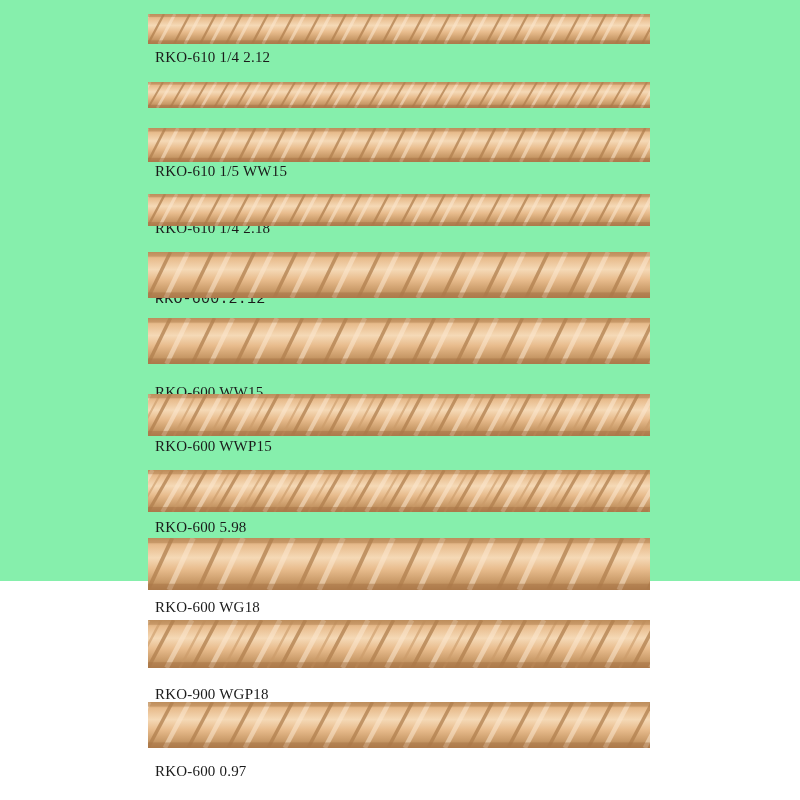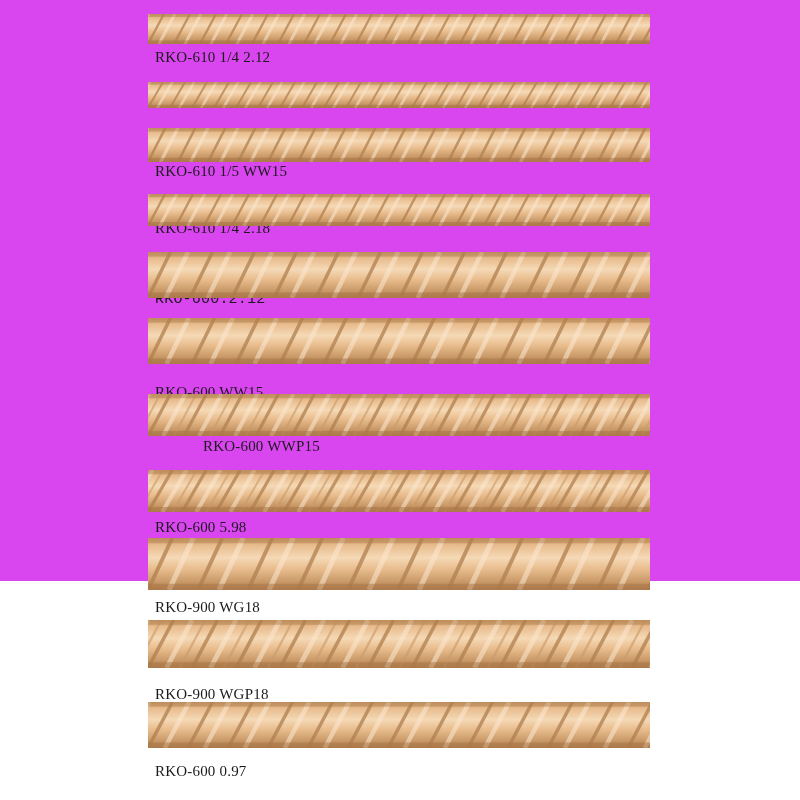--- a/index.html
+++ b/index.html
@@ -10,21 +10,21 @@
   body {
     width: 800px;
     height: 800px;
     font-family: "Liberation Serif", serif;
     overflow: hidden;
   }
   .catalog {
     position: relative;
     width: 800px;
     height: 581px;
-    background: #d946ef;
+    background: #86efac;
   }
   .rope-wrap {
     position: absolute;
     overflow: hidden;
   }
   .rope {
     position: absolute;
     left: 0;
     top: 0;
     width: 100%;
@@ -404,21 +404,21 @@
           <path d="M 484 46 L 506.4356990740296 0" stroke="#b07f4e" stroke-width="3.4499999999999997" fill="none" opacity="0.75"></path>
           <path d="M 502.48 46 L 524.9156990740296 0" stroke="#fbe8cf" stroke-width="4.6000000000000005" fill="none" opacity="0.55"></path>
           <path d="M 528 46 L 550.4356990740296 0" stroke="#b07f4e" stroke-width="3.4499999999999997" fill="none" opacity="0.75"></path>
           <path d="M 546.48 46 L 568.9156990740296 0" stroke="#fbe8cf" stroke-width="4.6000000000000005" fill="none" opacity="0.55"></path>
           <path d="M 572 46 L 594.4356990740296 0" stroke="#b07f4e" stroke-width="3.4499999999999997" fill="none" opacity="0.75"></path>
           <path d="M 590.48 46 L 612.9156990740296 0" stroke="#fbe8cf" stroke-width="4.6000000000000005" fill="none" opacity="0.55"></path>
           <rect x="0" y="0" width="502" height="4.6000000000000005" fill="#b07f4e" opacity="0.45"></rect>
           <rect x="0" y="40.480000000000004" width="502" height="5.52" fill="#a87346" opacity="0.5"></rect>
         </svg>
       </div>
-      <div class="caption" style="left: 155px; top: 438px; color: rgb(26, 26, 26); margin-left: 48px;">RKO-600 WWP15</div>
+      <div class="caption" style="left: 155px; top: 438px; color: rgb(26, 26, 26);">RKO-600 WWP15</div>
       <div class="rope-wrap" style="left: 148px; top: 394px; width: 502px; height: 42px;">
         <svg class="rope" viewBox="0 0 502 42" preserveAspectRatio="none">
           <defs>
             <linearGradient id="g6" x1="0" y1="0" x2="0" y2="1">
               <stop offset="0%" stop-color="#c99a68"></stop>
               <stop offset="14%" stop-color="#e8bc8d"></stop>
               <stop offset="38%" stop-color="#f5d9b6"></stop>
               <stop offset="60%" stop-color="#e8bc8d"></stop>
               <stop offset="84%" stop-color="#c99a68"></stop>
               <stop offset="100%" stop-color="#b07f4e"></stop>
@@ -557,21 +557,21 @@
           <path d="M 544 42 L 568.2487113059643 0" stroke="#b07f4e" stroke-width="3.15" fill="none" opacity="0.75"></path>
           <path d="M 558.28 42 L 582.5287113059643 0" stroke="#fbe8cf" stroke-width="4.2" fill="none" opacity="0.55"></path>
           <path d="M 568.48 42 L 592.7287113059643 0" stroke="#c99a68" stroke-width="2.1" fill="none" opacity="0.6"></path>
           <path d="M 578 42 L 602.2487113059643 0" stroke="#b07f4e" stroke-width="3.15" fill="none" opacity="0.75"></path>
           <path d="M 592.28 42 L 616.5287113059643 0" stroke="#fbe8cf" stroke-width="4.2" fill="none" opacity="0.55"></path>
           <path d="M 602.48 42 L 626.7287113059643 0" stroke="#c99a68" stroke-width="2.1" fill="none" opacity="0.6"></path>
           <rect x="0" y="0" width="502" height="4.2" fill="#b07f4e" opacity="0.45"></rect>
           <rect x="0" y="36.96" width="502" height="5.04" fill="#a87346" opacity="0.5"></rect>
         </svg>
       </div>
-      <div class="caption" style="left: 155px; top: 599px; color: rgb(26, 26, 26);">RKO-900 WG18</div>
+      <div class="caption" style="left: 155px; top: 599px; color: rgb(26, 26, 26);">RKO-600 WG18</div>
       <div class="rope-wrap" style="left: 148px; top: 538px; width: 502px; height: 52px;">
         <svg class="rope" viewBox="0 0 502 52" preserveAspectRatio="none">
           <defs>
             <linearGradient id="g8" x1="0" y1="0" x2="0" y2="1">
               <stop offset="0%" stop-color="#c99a68"></stop>
               <stop offset="14%" stop-color="#e8bc8d"></stop>
               <stop offset="38%" stop-color="#f5d9b6"></stop>
               <stop offset="60%" stop-color="#e8bc8d"></stop>
               <stop offset="84%" stop-color="#c99a68"></stop>
               <stop offset="100%" stop-color="#b07f4e"></stop>

